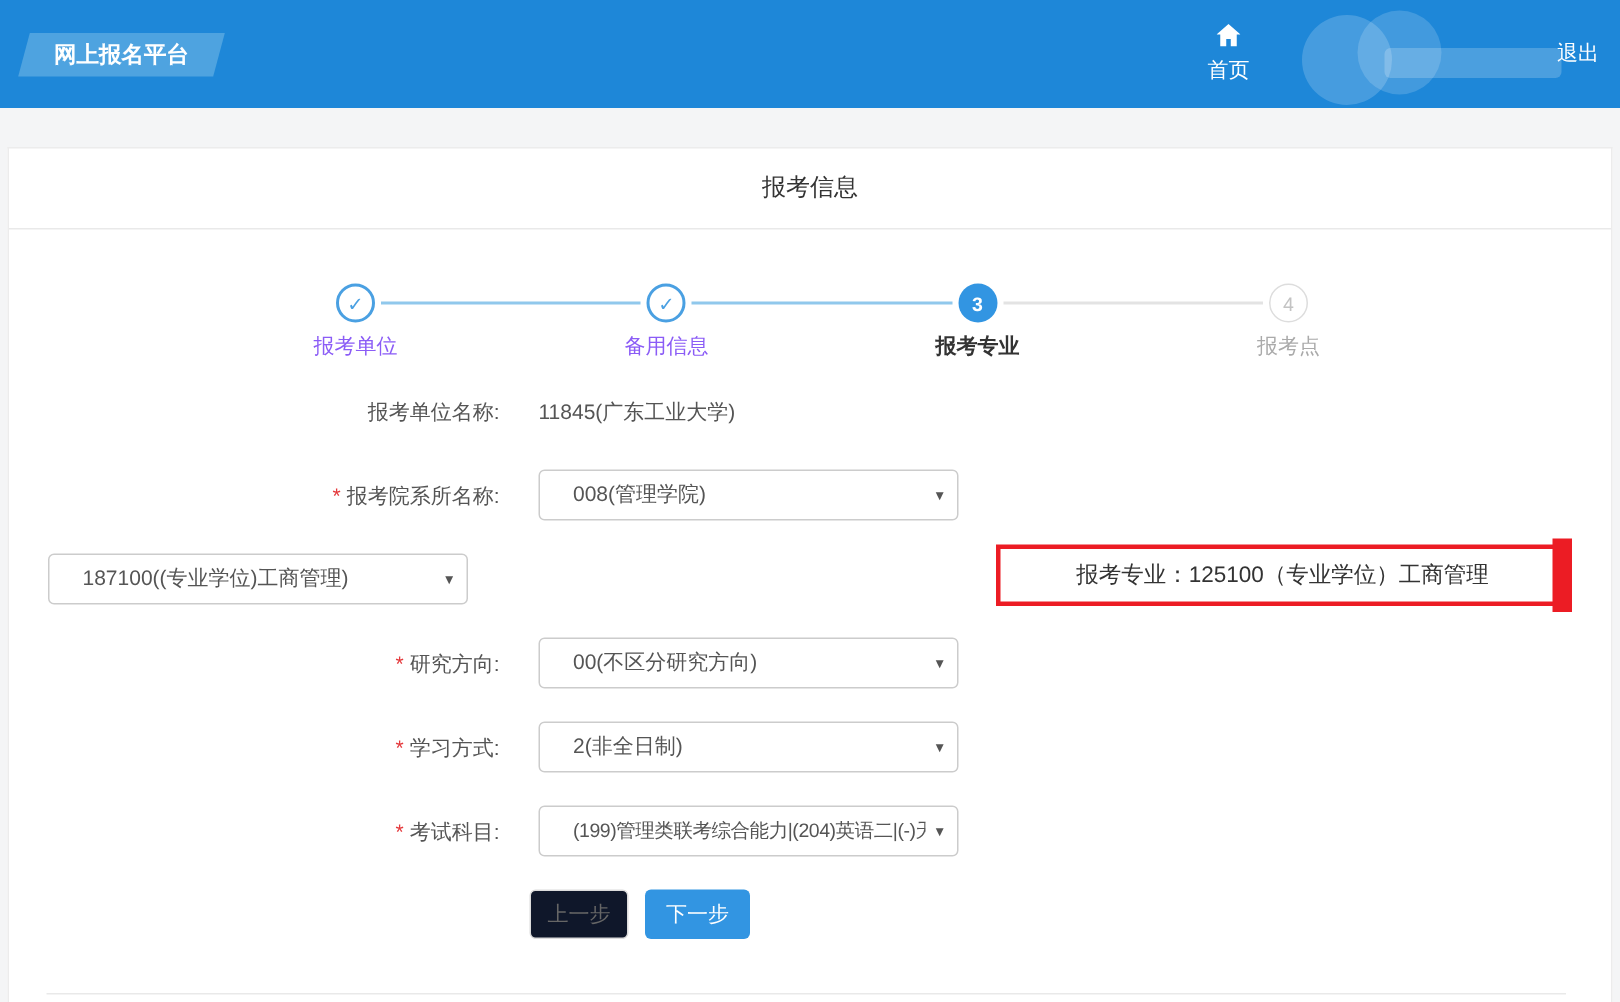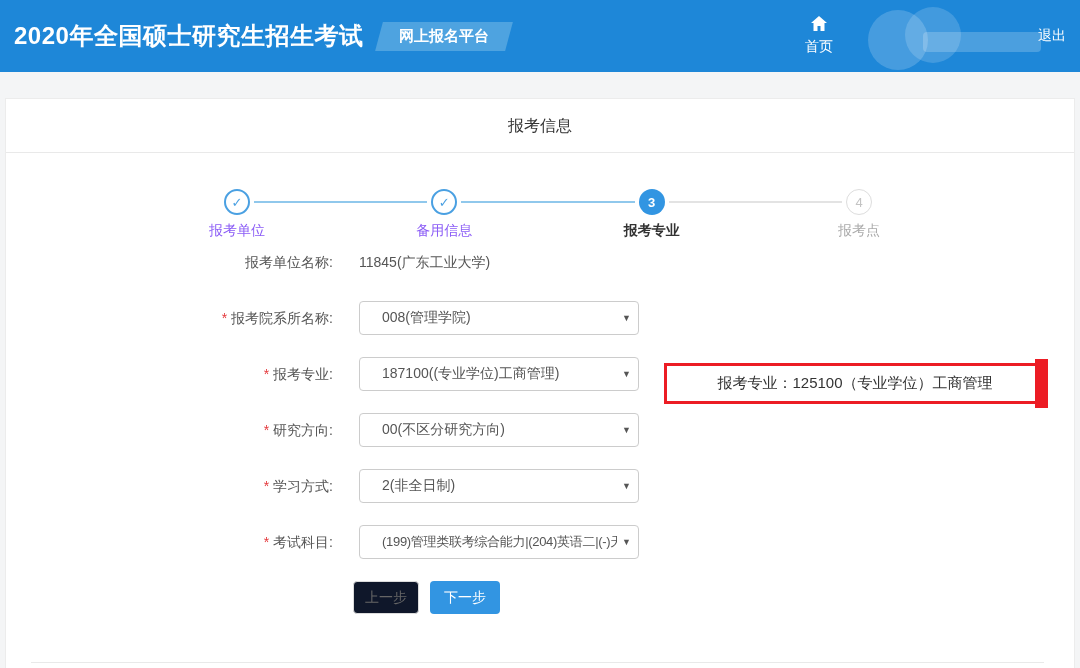--- a/index.html
+++ b/index.html
@@ -34,21 +34,21 @@
   .p0 { left:0; } .p1 { left:33.33%; } .p2 { left:66.67%; } .p3 { left:100%; }
   .step-label { position:absolute; top:33px; width:140px; margin-left:-70px; text-align:center; font-size:14px; color:#8b5cf6; }
   .step-label.active { color:#333; font-weight:bold; }
   .step-label.pending { color:#aaa; }
   .connector { position:absolute; top:12px; height:2px; }
   .c1 { left:17px; width:calc(33.33% - 34px); background:#90c8ec; }
   .c2 { left:calc(33.33% + 17px); width:calc(33.34% - 34px); background:#90c8ec; }
   .c3 { left:calc(66.67% + 17px); width:calc(33.33% - 34px); background:#e3e3e3; }
 
   
-  .form { position:absolute; top:146px; left:0; width:100%; }
+  .form { position:absolute; top:158px; left:0; width:100%; }
   .form-row { display:flex; height:34px; margin-bottom:22px; }
   .row-label { width:327px; text-align:right; line-height:34px; font-size:14px; color:#555; white-space:nowrap; }
   .star { color:#e4393c; margin-right:4px; font-size:14px; }
   .row-control { margin-left:26px; }
   .static-value { line-height:34px; font-size:14px; color:#555; }
   .select-box { width:280px; height:34px; border:1px solid #ccc; border-radius:4px; background:#fff;
                 display:flex; align-items:center; padding:0 7px 0 22px; font-size:14px; color:#555; cursor:pointer; }
   .select-box .select-value { flex:1; white-space:nowrap; overflow:hidden; }
   .select-box .caret { font-size:9px; color:#555; margin-left:5px; flex:none; }
   .sel-narrow .select-value { font-size:13px; letter-spacing:-0.3px; }
@@ -63,21 +63,20 @@
                 border:3px solid #ec1c24; background:#fff; display:flex; align-items:center; justify-content:center;
                 font-size:15px; font-weight:normal; color:#333; white-space:nowrap; }
   .annotation::after { content:""; position:absolute; right:-5px; top:-7px; bottom:-7px; width:13px; background:#ec1c24; }
 
   .bottom-divider { position:absolute; left:25px; right:30px; top:563px; border-top:1px solid #e9e9e9; }
 </style>
 </head>
 <body>
 
 <div class="header">
-  <div class="header-title">2020年全国硕士研究生招生考试</div>
   <div class="badge">
     <span class="badge-inner">网上报名平台</span>
   </div>
   <div class="header-right">
     <div class="home-link">
       <span>
         <svg width="16" height="15" viewBox="0 0 16 15" fill="#fff">
             <path d="M8 0 L16 7 H13.5 V15 H9.5 V10 H6.5 V15 H2.5 V7 H0 Z"></path>
           </svg>
       </span>
@@ -124,21 +123,20 @@
       <div class="row-label"><span class="star">*</span><span>报考院系所名称:</span></div>
       <div class="row-control">
         <div class="select-box">
           <span class="select-value">008(管理学院)</span>
           <span class="caret">▼</span>
         </div>
       </div>
     </div>
 
     <div class="form-row">
-      <div class="row-label"><span class="star">*</span><span>报考专业:</span></div>
       <div class="row-control">
         <div class="select-box">
           <span class="select-value">187100((专业学位)工商管理)</span>
           <span class="caret">▼</span>
         </div>
       </div>
     </div>
 
     <div class="form-row">
       <div class="row-label"><span class="star">*</span><span>研究方向:</span></div>

